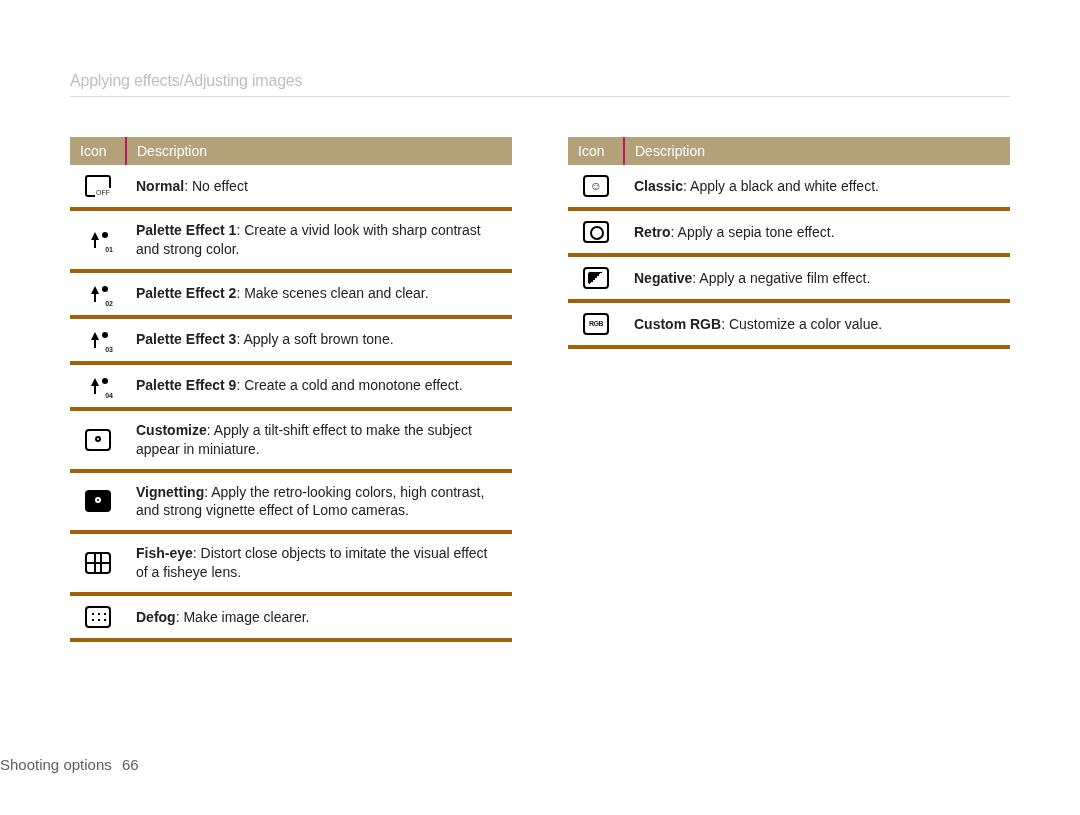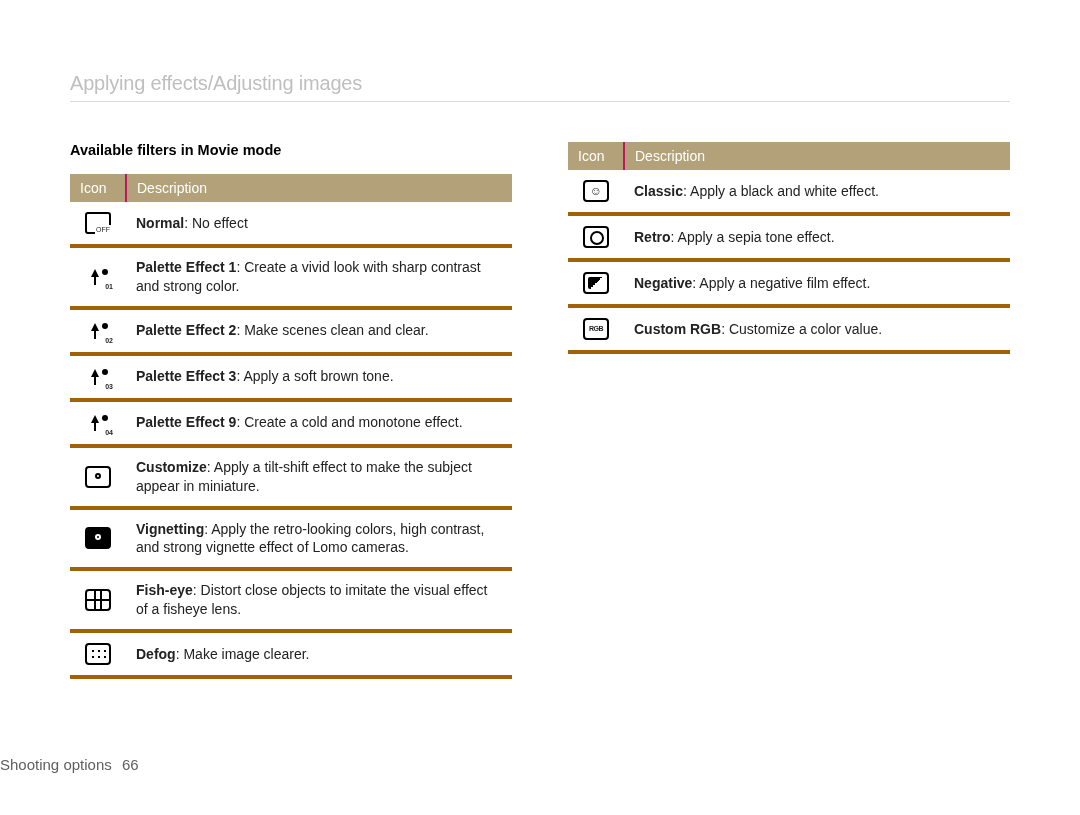--- a/index.html
+++ b/index.html
@@ -6,21 +6,21 @@
   body {
     width: 1080px;
     height: 815px;
     background: #ffffff;
     font-family: Arial, Helvetica, sans-serif;
     color: #000;
     position: relative;
     padding: 72px 70px 0 70px;
   }
   .page-title {
-    font-size: 20px;
+    font-size: 16px;
     color: #bfbfbf;
     font-weight: 300;
     letter-spacing: -0.2px;
     border-bottom: 1px solid #dcdcdc;
     padding-bottom: 6px;
     margin-bottom: 40px;
     width: 940px;
   }
   .columns {
     display: flex;
@@ -104,21 +104,20 @@
   }
   .footer .page-num { margin-left: 6px; }
 </style>
 </head>
 <body>
 
 <div class="page-title">Applying effects/Adjusting images</div>
 
 <div class="columns">
   <div class="col">
-    <div class="section-heading">Available filters in Movie mode</div>
     <table class="filter-table">
       <thead>
         <tr>
           <th class="icon-col">Icon</th>
           <th>Description</th>
         </tr>
       </thead>
       <tbody>
         <tr>
           <td class="icon-cell"><span class="icon-box ic-normal"></span></td>

